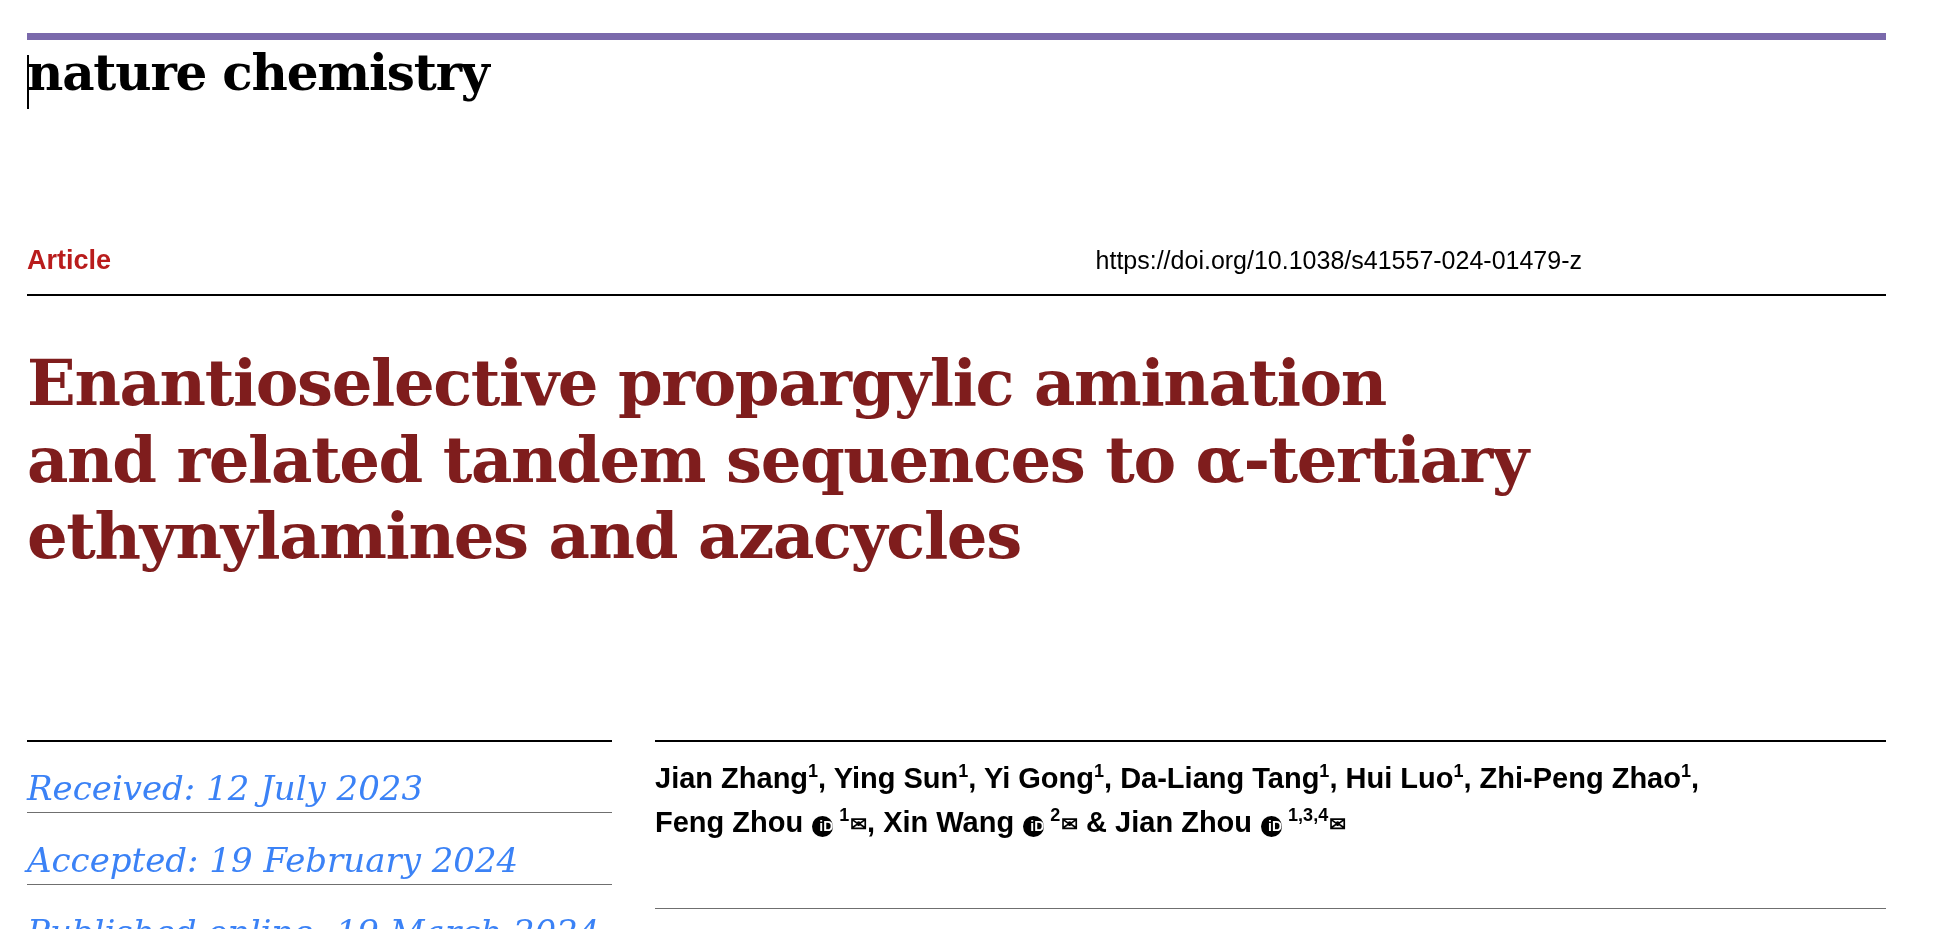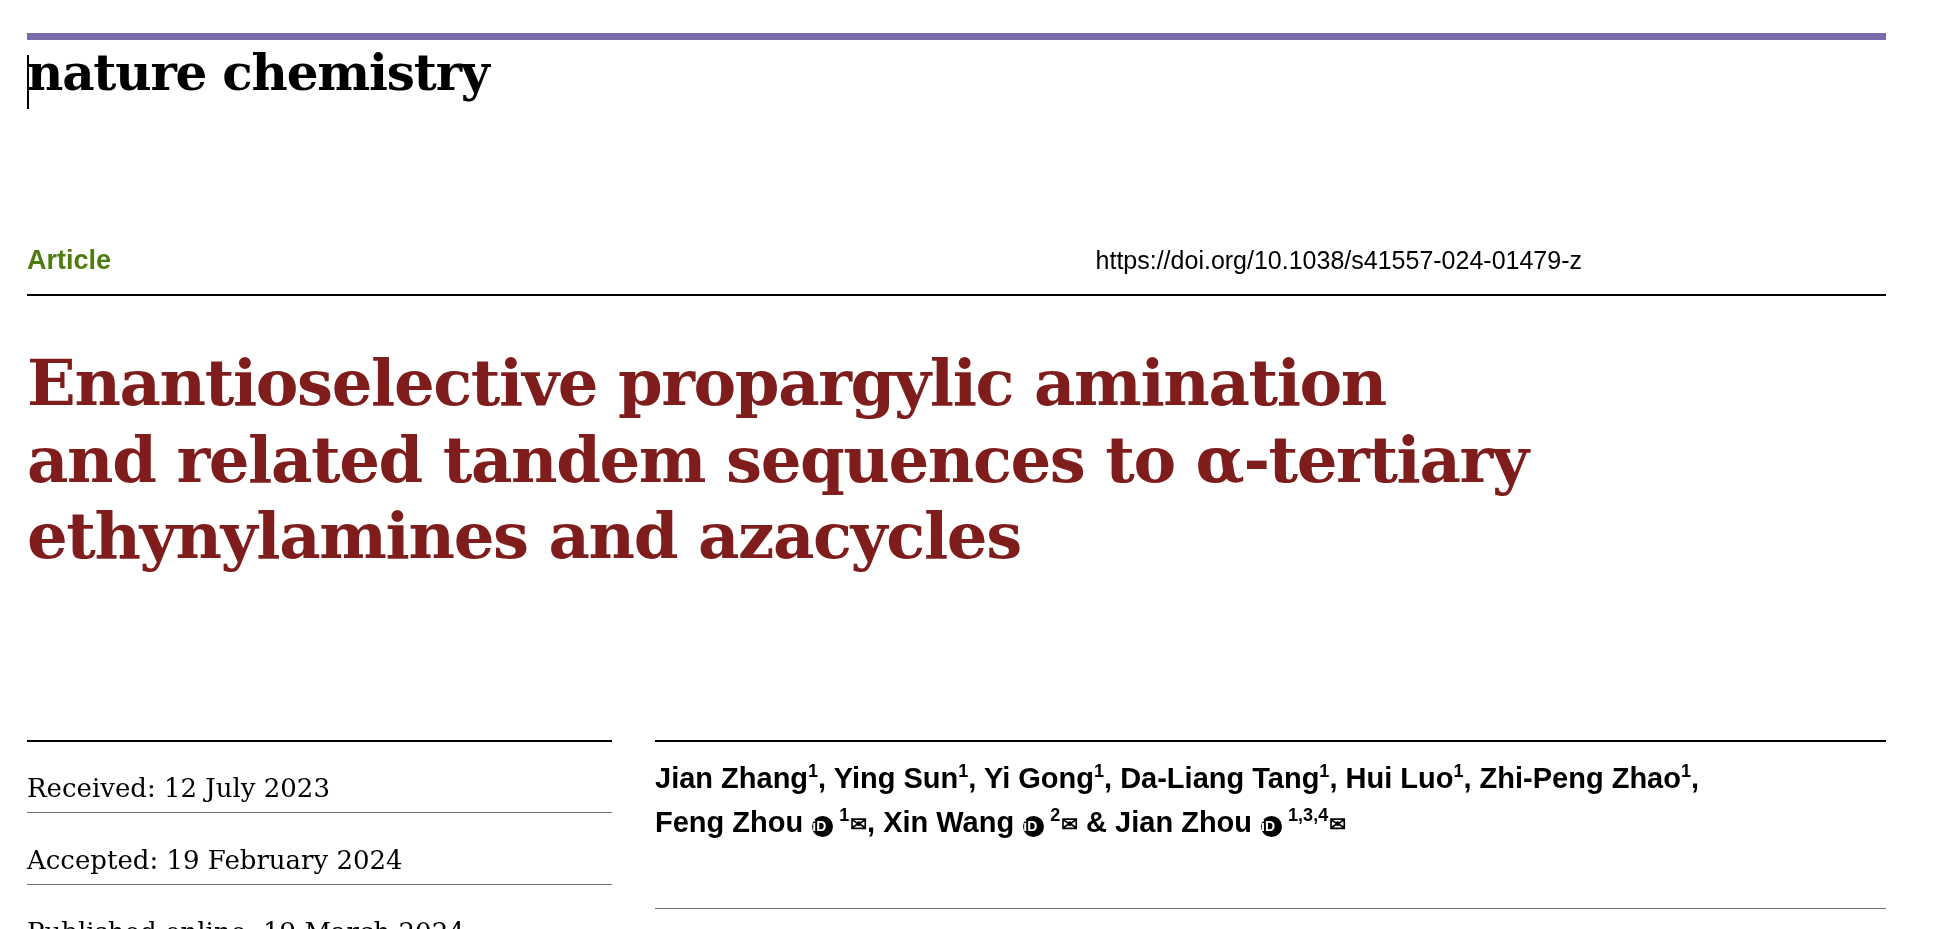--- a/index.html
+++ b/index.html
@@ -55,21 +55,21 @@
   }
 
   
   .article-label {
     position: absolute;
     left: 27px;
     top: 245px;
     font-family: "Liberation Sans", sans-serif;
     font-weight: 700;
     font-size: 27px;
-    color: #4d7c0f;
+    color: #b91c1c;
   }
   .doi-link {
     position: absolute;
     right: 58px;
     top: 246px;
     font-family: "Liberation Sans", sans-serif;
     font-weight: 400;
     font-size: 25px;
     color: #000000;
     text-decoration: none;
@@ -141,25 +141,26 @@
   }
 
   .history {
     position: absolute;
     left: 27px;
     top: 752px;
     width: 600px;
   }
   .history-item {
     font-family: "DejaVu Serif", serif;
-    font-size: 26px;
+    font-size: 34px;
     line-height: 72px;
     height: 72px;
-    color: #000000;
+    color: #3b82f6;
     white-space: nowrap;
+    font-style: italic;
   }
 
   .authors {
     position: absolute;
     left: 655px;
     top: 756px;
     width: 1231px;
     font-family: "Liberation Sans", sans-serif;
     font-weight: 700;
     font-size: 29px;
@@ -176,21 +177,21 @@
     display: inline-block;
     width: 21px;
     height: 21px;
     border-radius: 50%;
     background: #000000;
     color: #ffffff;
     font-family: "Liberation Sans", sans-serif;
     font-weight: 700;
     font-size: 14px;
     line-height: 21px;
-    text-align: left;
+    text-align: right;
     vertical-align: 1px;
     margin: 0 1px;
   }
   .envelope {
     display: inline-block;
     font-size: 20px;
     line-height: 1;
     vertical-align: 1px;
     margin-left: 1px;
   }

